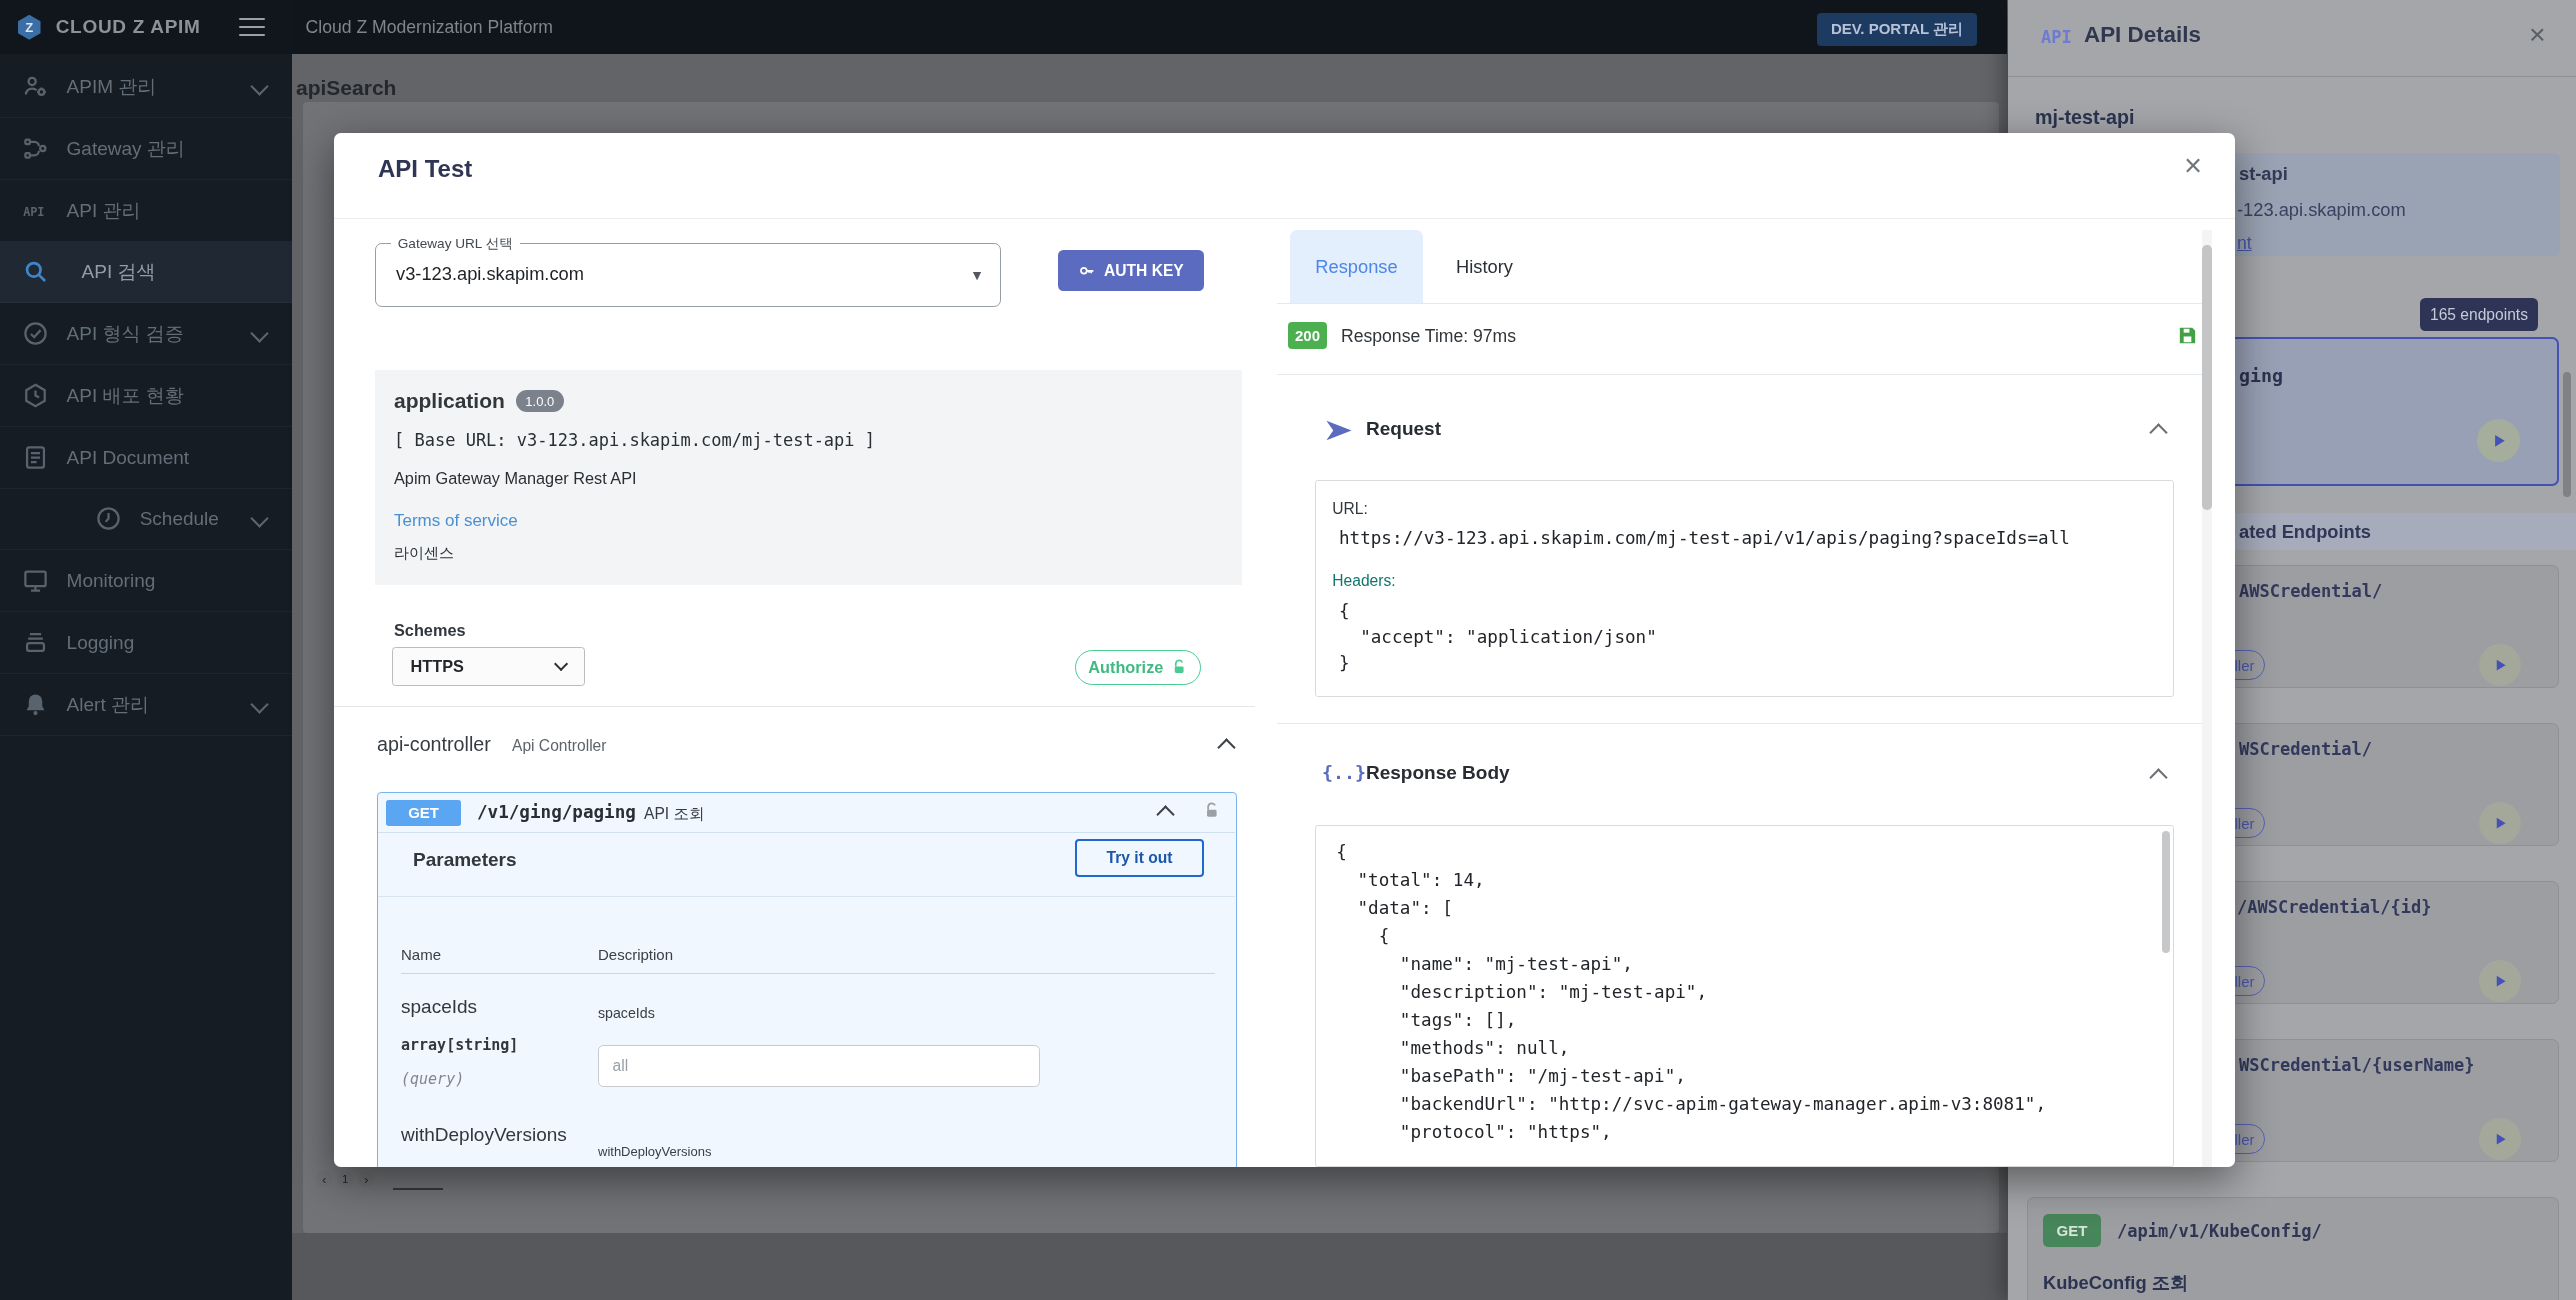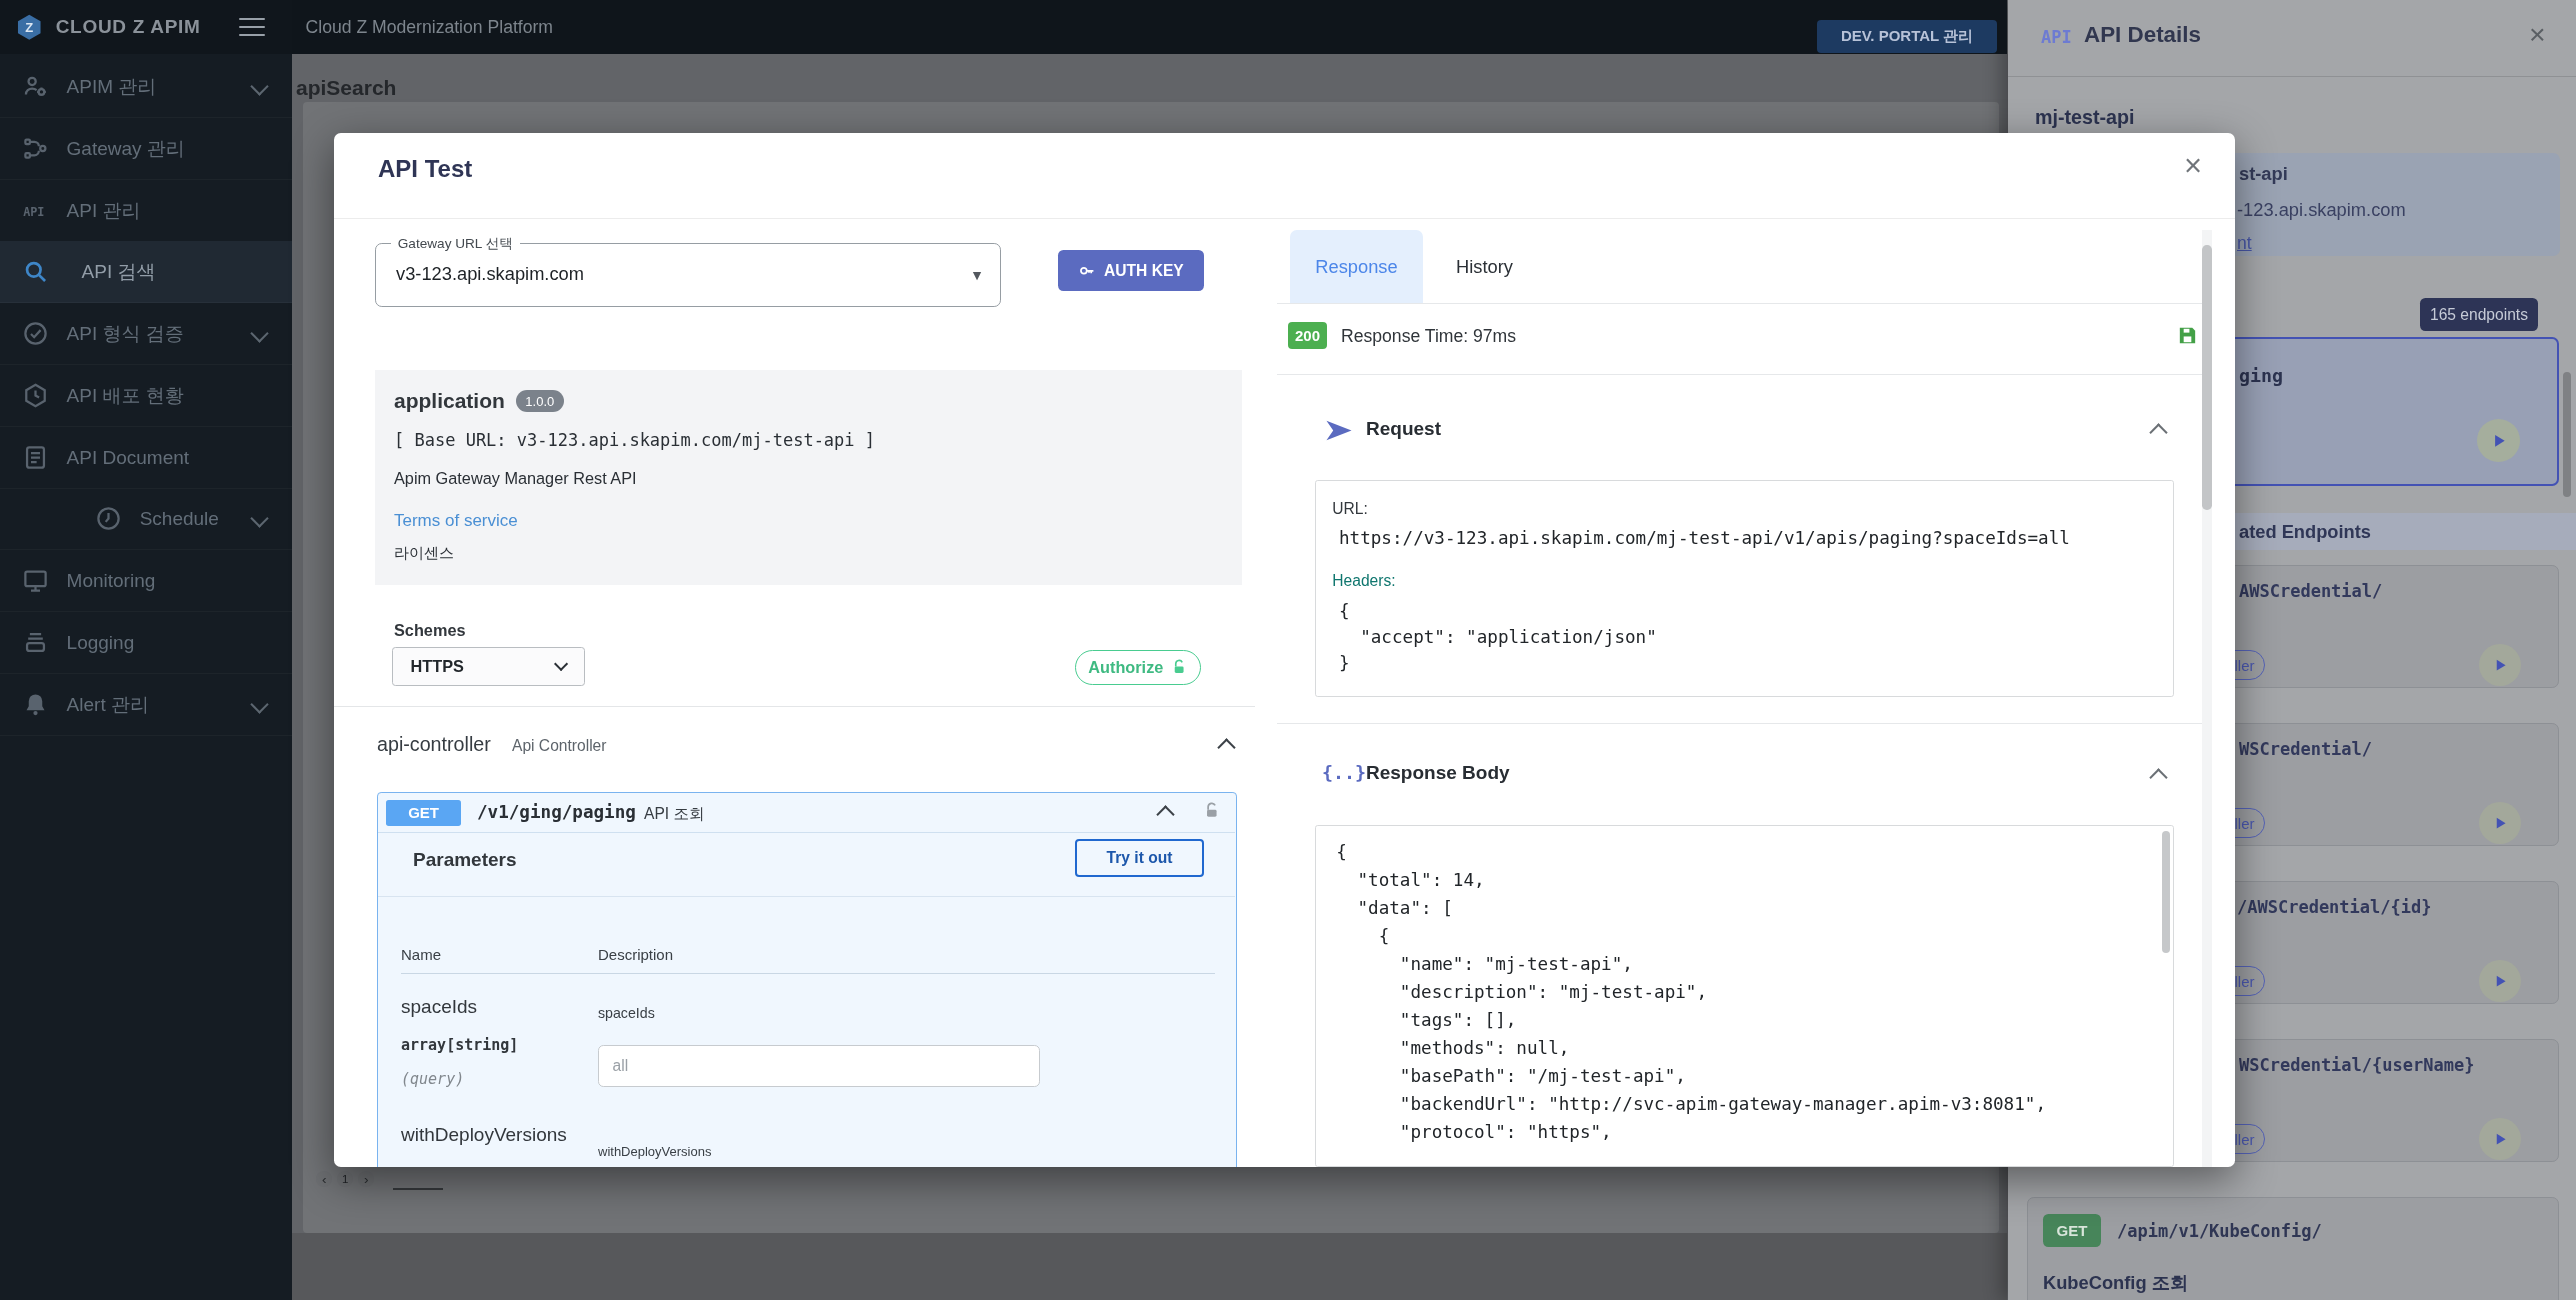--- a/index.html
+++ b/index.html
@@ -224,21 +224,21 @@
           <path d="M12 3a6 6 0 0 0-6 6v4.5L4 17h16l-2-3.5V9a6 6 0 0 0-6-6z" fill="currentColor"></path>
           <circle cx="12" cy="19.6" r="1.9" fill="currentColor"></circle>
         </svg>
       <span class="lb">Alert 관리</span>
         <span class="cv chv down"></span>
     </div>
   </div>
 
   <div class="abs" style="left:292px;top:0;width:1715px;height:54px;background:#0f151b;">
     <span class="abs" style="left:13.6px;top:17px;font-size:17.6px;color:#7d858d;">Cloud Z Modernization Platform</span>
-    <div class="abs cen b" style="left:1525px;top:20px;width:180px;height:33px;background:#1d3a61;border-radius:4.1px;color:#b7c2d8;font-size:15px;cursor:pointer;">
+    <div class="abs cen b" style="left:1525px;top:13px;width:160px;height:33px;background:#1d3a61;border-radius:4.1px;color:#b7c2d8;font-size:15px;cursor:pointer;">
         <span>DEV. PORTAL 관리</span>
       </div>
   </div>
 
   <div class="abs" style="left:334px;top:133px;width:1901px;height:1034px;background:#ffffff;border-radius:6.8px;box-shadow:0 12.2px 41px rgba(0,0,0,.45);overflow:hidden;">
 
     <span class="abs b" style="left:44px;top:22px;font-size:24px;color:#2f3555;">API Test</span>
     <span class="abs" style="left:1850px;top:15px;font-size:31px;color:#70757a;cursor:pointer;">×</span>
     <div class="hdiv" style="left:0;top:85px;width:1901px;background:#ececec;height:1.4px;"></div>
 

